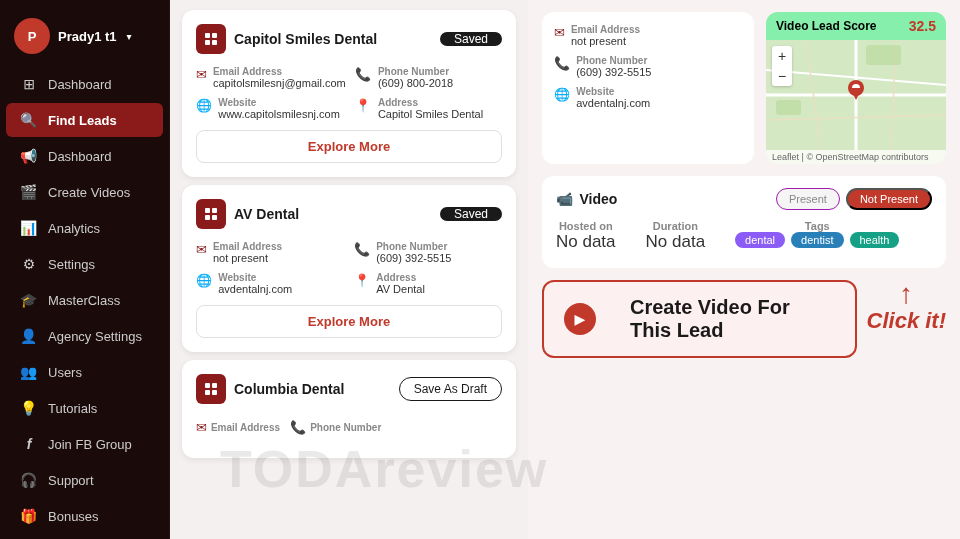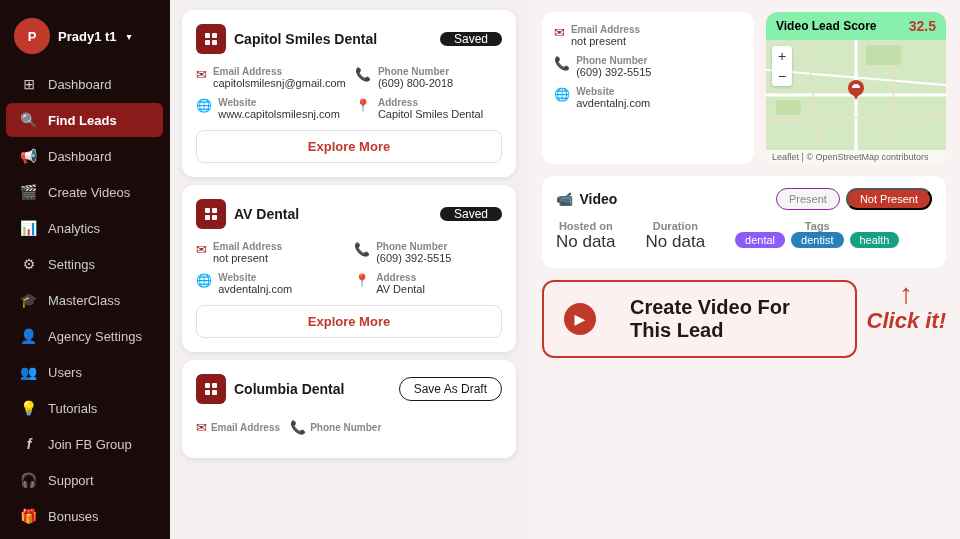--- a/index.html
+++ b/index.html
@@ -666,15 +666,16 @@
       <div class="cta-box" style="flex:1;">
         <div class="cta-play-icon">▶</div>
         <span class="cta-text">Create Video For This Lead</span>
       </div>
       <div class="arrow-annotation">
         <div class="arrow-up">↑</div>
         <span class="click-label">Click it!</span>
       </div>
     </div>
 
+    <div style="position:fixed;bottom:40px;left:220px;opacity:0.13;font-size:52px;font-weight:900;color:#555;pointer-events:none;z-index:100;white-space:nowrap;letter-spacing:2px;">TODAreview</div>
 
   </div>
 </div>
 
 </body></html>

